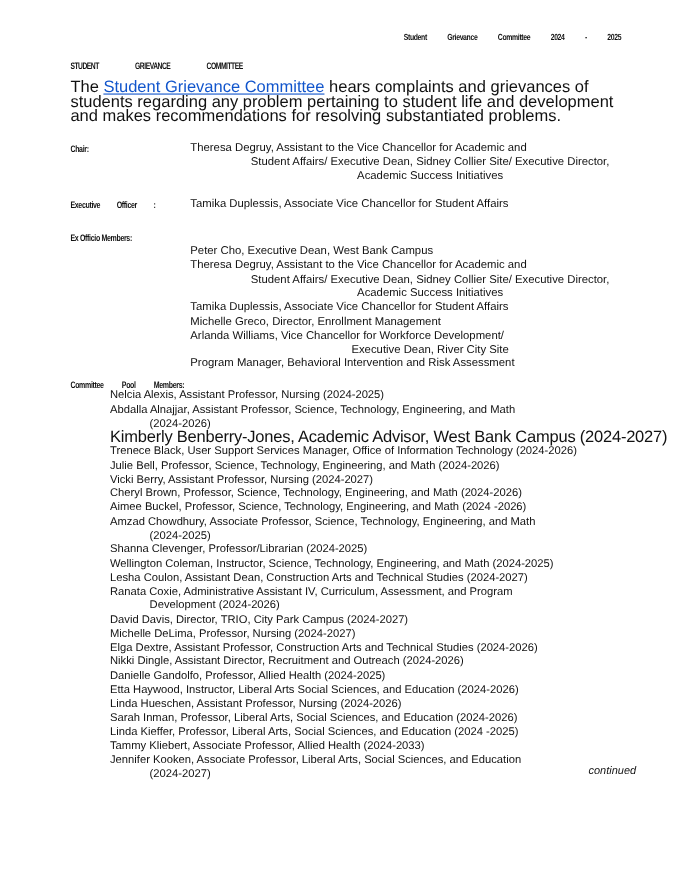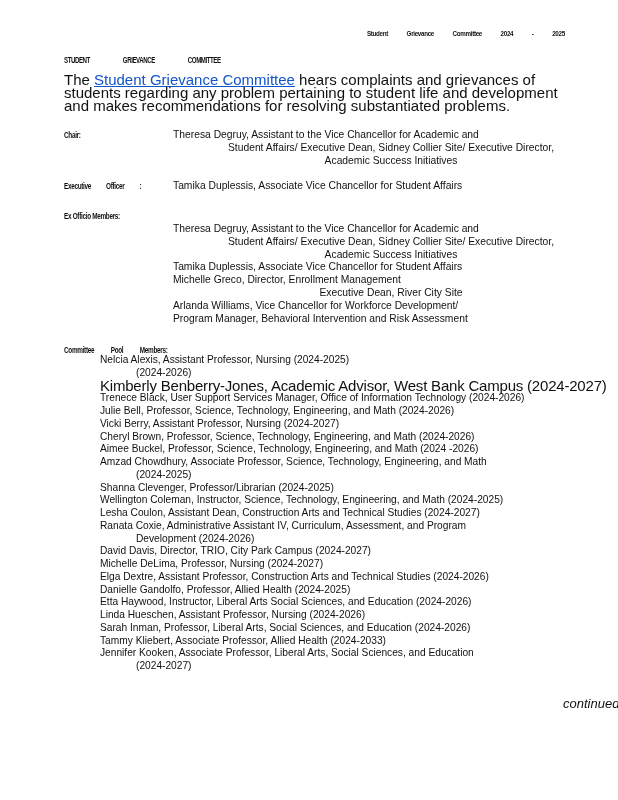--- a/index.html
+++ b/index.html
@@ -38,22 +38,22 @@
       font-size: 10.3px; line-height: 12.8px;
     }
     .block .cont { padding-left: 36px; text-align: center; }
     .pool {
       position: absolute; left: 100px; top: 354px; width: 470px;
       font-size: 10.2px; line-height: 12.75px;
     }
     .pool .cont { padding-left: 36px; }
     .pool .small { font-size: 15px; letter-spacing: -0.2px; }
     .continued {
-      position: absolute; top: 696px; left: 563px;
-      font-size: 13px; font-style: italic;
+      position: absolute; top: 696px; left: 535px;
+      font-size: 10px; font-style: italic;
     }
     .entry { white-space: nowrap; }
   </style>
 </head>
 <body>
 
 <div class="page">
 
   <div class="running-head">Student Grievance Committee 2024 - 2025</div>
 
@@ -70,54 +70,58 @@
     <div class="entry cont">Academic Success Initiatives</div>
   </div>
 
   <div class="label" style="top:181px; word-spacing:18px;">Executive Officer :</div>
   <div class="block" style="top:180px;">
     <div class="entry">Tamika Duplessis, Associate Vice Chancellor for Student Affairs</div>
   </div>
 
   <div class="label" style="top:211px;">Ex Officio Members:</div>
   <div class="block" style="top:223px;">
+    <div class="entry">Peter Cho, Executive Dean, West Bank Campus</div>
     <div class="entry">Theresa Degruy, Assistant to the Vice Chancellor for Academic and</div>
     <div class="entry cont">Student Affairs/ Executive Dean, Sidney Collier Site/ Executive Director,</div>
     <div class="entry cont">Academic Success Initiatives</div>
     <div class="entry">Tamika Duplessis, Associate Vice Chancellor for Student Affairs</div>
     <div class="entry">Michelle Greco, Director, Enrollment Management</div>
+    <div class="entry">Arlanda Williams, Vice Chancellor for Workforce Development/</div>
     <div class="entry cont">Executive Dean, River City Site</div>
-    <div class="entry">Arlanda Williams, Vice Chancellor for Workforce Development/</div>
     <div class="entry">Program Manager, Behavioral Intervention and Risk Assessment</div>
   </div>
 
   <div class="label" style="top:345px; word-spacing:20px;">Committee Pool Members:</div>
   <div class="pool">
     <div class="entry">Nelcia Alexis, Assistant Professor, Nursing (2024-2025)</div>
+    <div class="entry">Abdalla Alnajjar, Assistant Professor, Science, Technology, Engineering, and Math</div>
     <div class="entry cont">(2024-2026)</div>
     <div class="entry small">Kimberly Benberry-Jones, Academic Advisor, West Bank Campus (2024-2027)</div>
     <div class="entry">Trenece Black, User Support Services Manager, Office of Information Technology (2024-2026)</div>
     <div class="entry">Julie Bell, Professor, Science, Technology, Engineering, and Math (2024-2026)</div>
     <div class="entry">Vicki Berry, Assistant Professor, Nursing (2024-2027)</div>
     <div class="entry">Cheryl Brown, Professor, Science, Technology, Engineering, and Math (2024-2026)</div>
     <div class="entry">Aimee Buckel, Professor, Science, Technology, Engineering, and Math (2024 -2026)</div>
     <div class="entry">Amzad Chowdhury, Associate Professor, Science, Technology, Engineering, and Math</div>
     <div class="entry cont">(2024-2025)</div>
     <div class="entry">Shanna Clevenger, Professor/Librarian (2024-2025)</div>
     <div class="entry">Wellington Coleman, Instructor, Science, Technology, Engineering, and Math (2024-2025)</div>
     <div class="entry">Lesha Coulon, Assistant Dean, Construction Arts and Technical Studies (2024-2027)</div>
     <div class="entry">Ranata Coxie, Administrative Assistant IV, Curriculum, Assessment, and Program</div>
     <div class="entry cont">Development (2024-2026)</div>
     <div class="entry">David Davis, Director, TRIO, City Park Campus (2024-2027)</div>
     <div class="entry">Michelle DeLima, Professor, Nursing (2024-2027)</div>
     <div class="entry">Elga Dextre, Assistant Professor, Construction Arts and Technical Studies (2024-2026)</div>
+    <div class="entry">Nikki Dingle, Assistant Director, Recruitment and Outreach (2024-2026)</div>
     <div class="entry">Danielle Gandolfo, Professor, Allied Health (2024-2025)</div>
     <div class="entry">Etta Haywood, Instructor, Liberal Arts Social Sciences, and Education (2024-2026)</div>
     <div class="entry">Linda Hueschen, Assistant Professor, Nursing (2024-2026)</div>
     <div class="entry">Sarah Inman, Professor, Liberal Arts, Social Sciences, and Education (2024-2026)</div>
+    <div class="entry">Linda Kieffer, Professor, Liberal Arts, Social Sciences, and Education (2024 -2025)</div>
     <div class="entry">Tammy Kliebert, Associate Professor, Allied Health (2024-2033)</div>
     <div class="entry">Jennifer Kooken, Associate Professor, Liberal Arts, Social Sciences, and Education</div>
     <div class="entry cont">(2024-2027)</div>
   </div>
 
   <div class="continued">continued</div>
 
 </div>
 
 </body></html>

